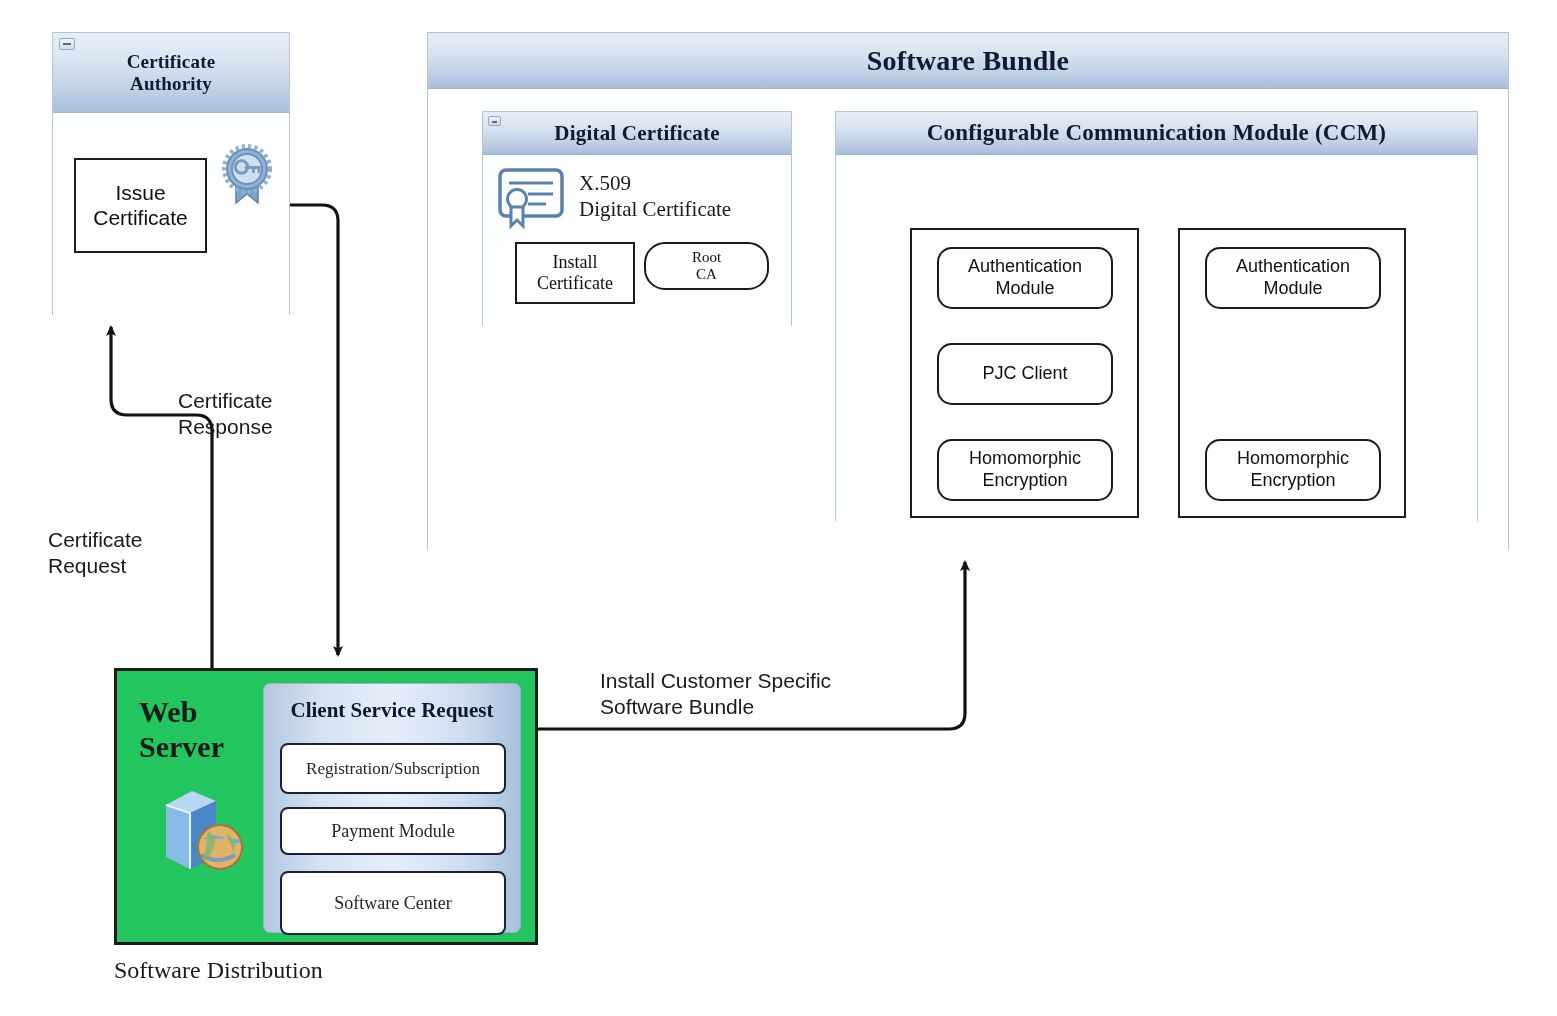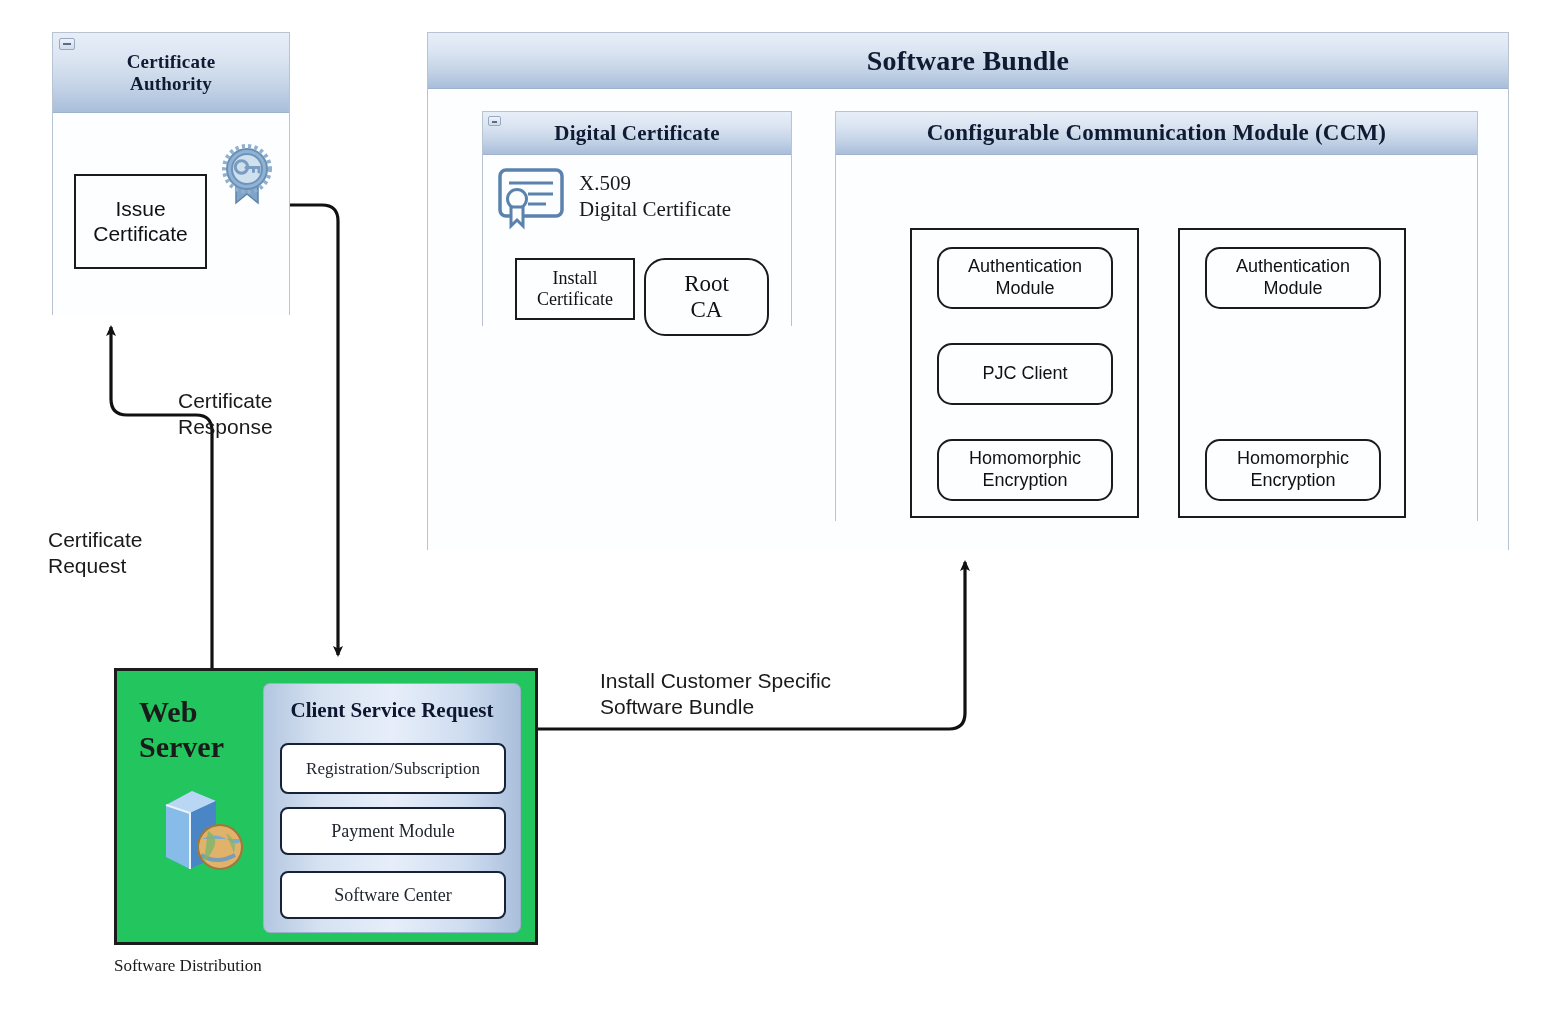--- a/index.html
+++ b/index.html
@@ -26,21 +26,21 @@
 
   .minbtn{position:absolute;left:6px;top:5px;width:16px;height:12px;
           background:linear-gradient(to bottom,#eef3fa,#cfdcec);
           border:1px solid #97a9c2;border-radius:2px;box-sizing:border-box;}
   .minbtn:after{content:"";position:absolute;left:3px;right:3px;top:4px;
           height:2px;background:#5c6b80;}
 
   
   .box{position:absolute;box-sizing:border-box;background:#fdfeff;
        border:2px solid #1b1b1b;display:flex;align-items:center;
-       justify-content:center;text-align:center;line-height:1.15;margin-top:16px;}
+       justify-content:center;text-align:center;line-height:1.15;}
   .rbox{position:absolute;box-sizing:border-box;background:#fdfeff;
         border:2px solid #1b1b1b;border-radius:15px;
         display:flex;align-items:center;justify-content:center;
         text-align:center;line-height:1.2;}
   .hollow{position:absolute;box-sizing:border-box;background:transparent;
           border:2px solid #1b1b1b;}
 
   .serif{font-family:"Liberation Serif",serif;}
   .sans{font-family:"Liberation Sans",sans-serif;}
 
@@ -142,21 +142,21 @@
         <span>X.509</span><br>
         <span>Digital Certificate</span>
       </div>
 
       <div class="box serif" style="left:32px;top:130px;width:120px;height:62px;font-size:18px;">
         <span>
           <span>Install</span><br>
           <span>Certificate</span>
         </span>
       </div>
-      <div class="box serif" style="left:161px;top:130px;width:125px;height:78px;font-size:23px;border-radius:21px;">
+      <div class="box serif" style="left:161px;top:130px;width:125px;height:48px;font-size:15px;border-radius:21px;">
         <span>
           <span>Root</span><br>
           <span>CA</span>
         </span>
       </div>
     </div>
 
     <div class="panel" style="left:407px;top:78px;width:643px;height:410px;">
       <div class="title" style="height:43px;font-size:23px;">
         <span>Configurable Communication Module (CCM)</span>
@@ -227,39 +227,39 @@
     <div class="csm" style="left:146px;top:12px;width:258px;height:250px;">
       <div class="csmtitle" style="top:6px;">
         <span>Client Service Request</span>
       </div>
       <div class="csmbtn" style="left:16px;top:59px;width:226px;height:51px;font-size:17px;">
         <span>Registration/Subscription</span>
       </div>
       <div class="csmbtn" style="left:16px;top:123px;width:226px;height:48px;font-size:18px;">
         <span>Payment Module</span>
       </div>
-      <div class="csmbtn" style="left:16px;top:187px;width:226px;height:48px;font-size:18px;">
+      <div class="csmbtn" style="left:16px;top:187px;width:226px;height:64px;font-size:18px;">
         <span>Software Center</span>
       </div>
     </div>
   </div>
 
   <div class="lbl sans" style="left:178px;top:388px;width:188px;font-size:21px;">
     <span>Certificate</span><br>
     <span>Response</span>
   </div>
 
   <div class="lbl sans" style="left:48px;top:527px;width:188px;font-size:21px;">
     <span>Certificate</span><br>
     <span>Request</span>
   </div>
 
   <div class="lbl sans" style="left:600px;top:668px;width:306px;font-size:21px;">
     <span>Install Customer Specific</span><br>
     <span>Software Bundle</span>
   </div>
 
-  <div class="lbl serif" style="left:114px;top:955px;width:424px;font-size:17px;
+  <div class="lbl serif" style="left:114px;top:955px;width:424px;font-size:24px;
               font-family:'Liberation Serif',serif;">
     <span>Software Distribution</span>
   </div>
 
 </div>
 
 </body></html>

